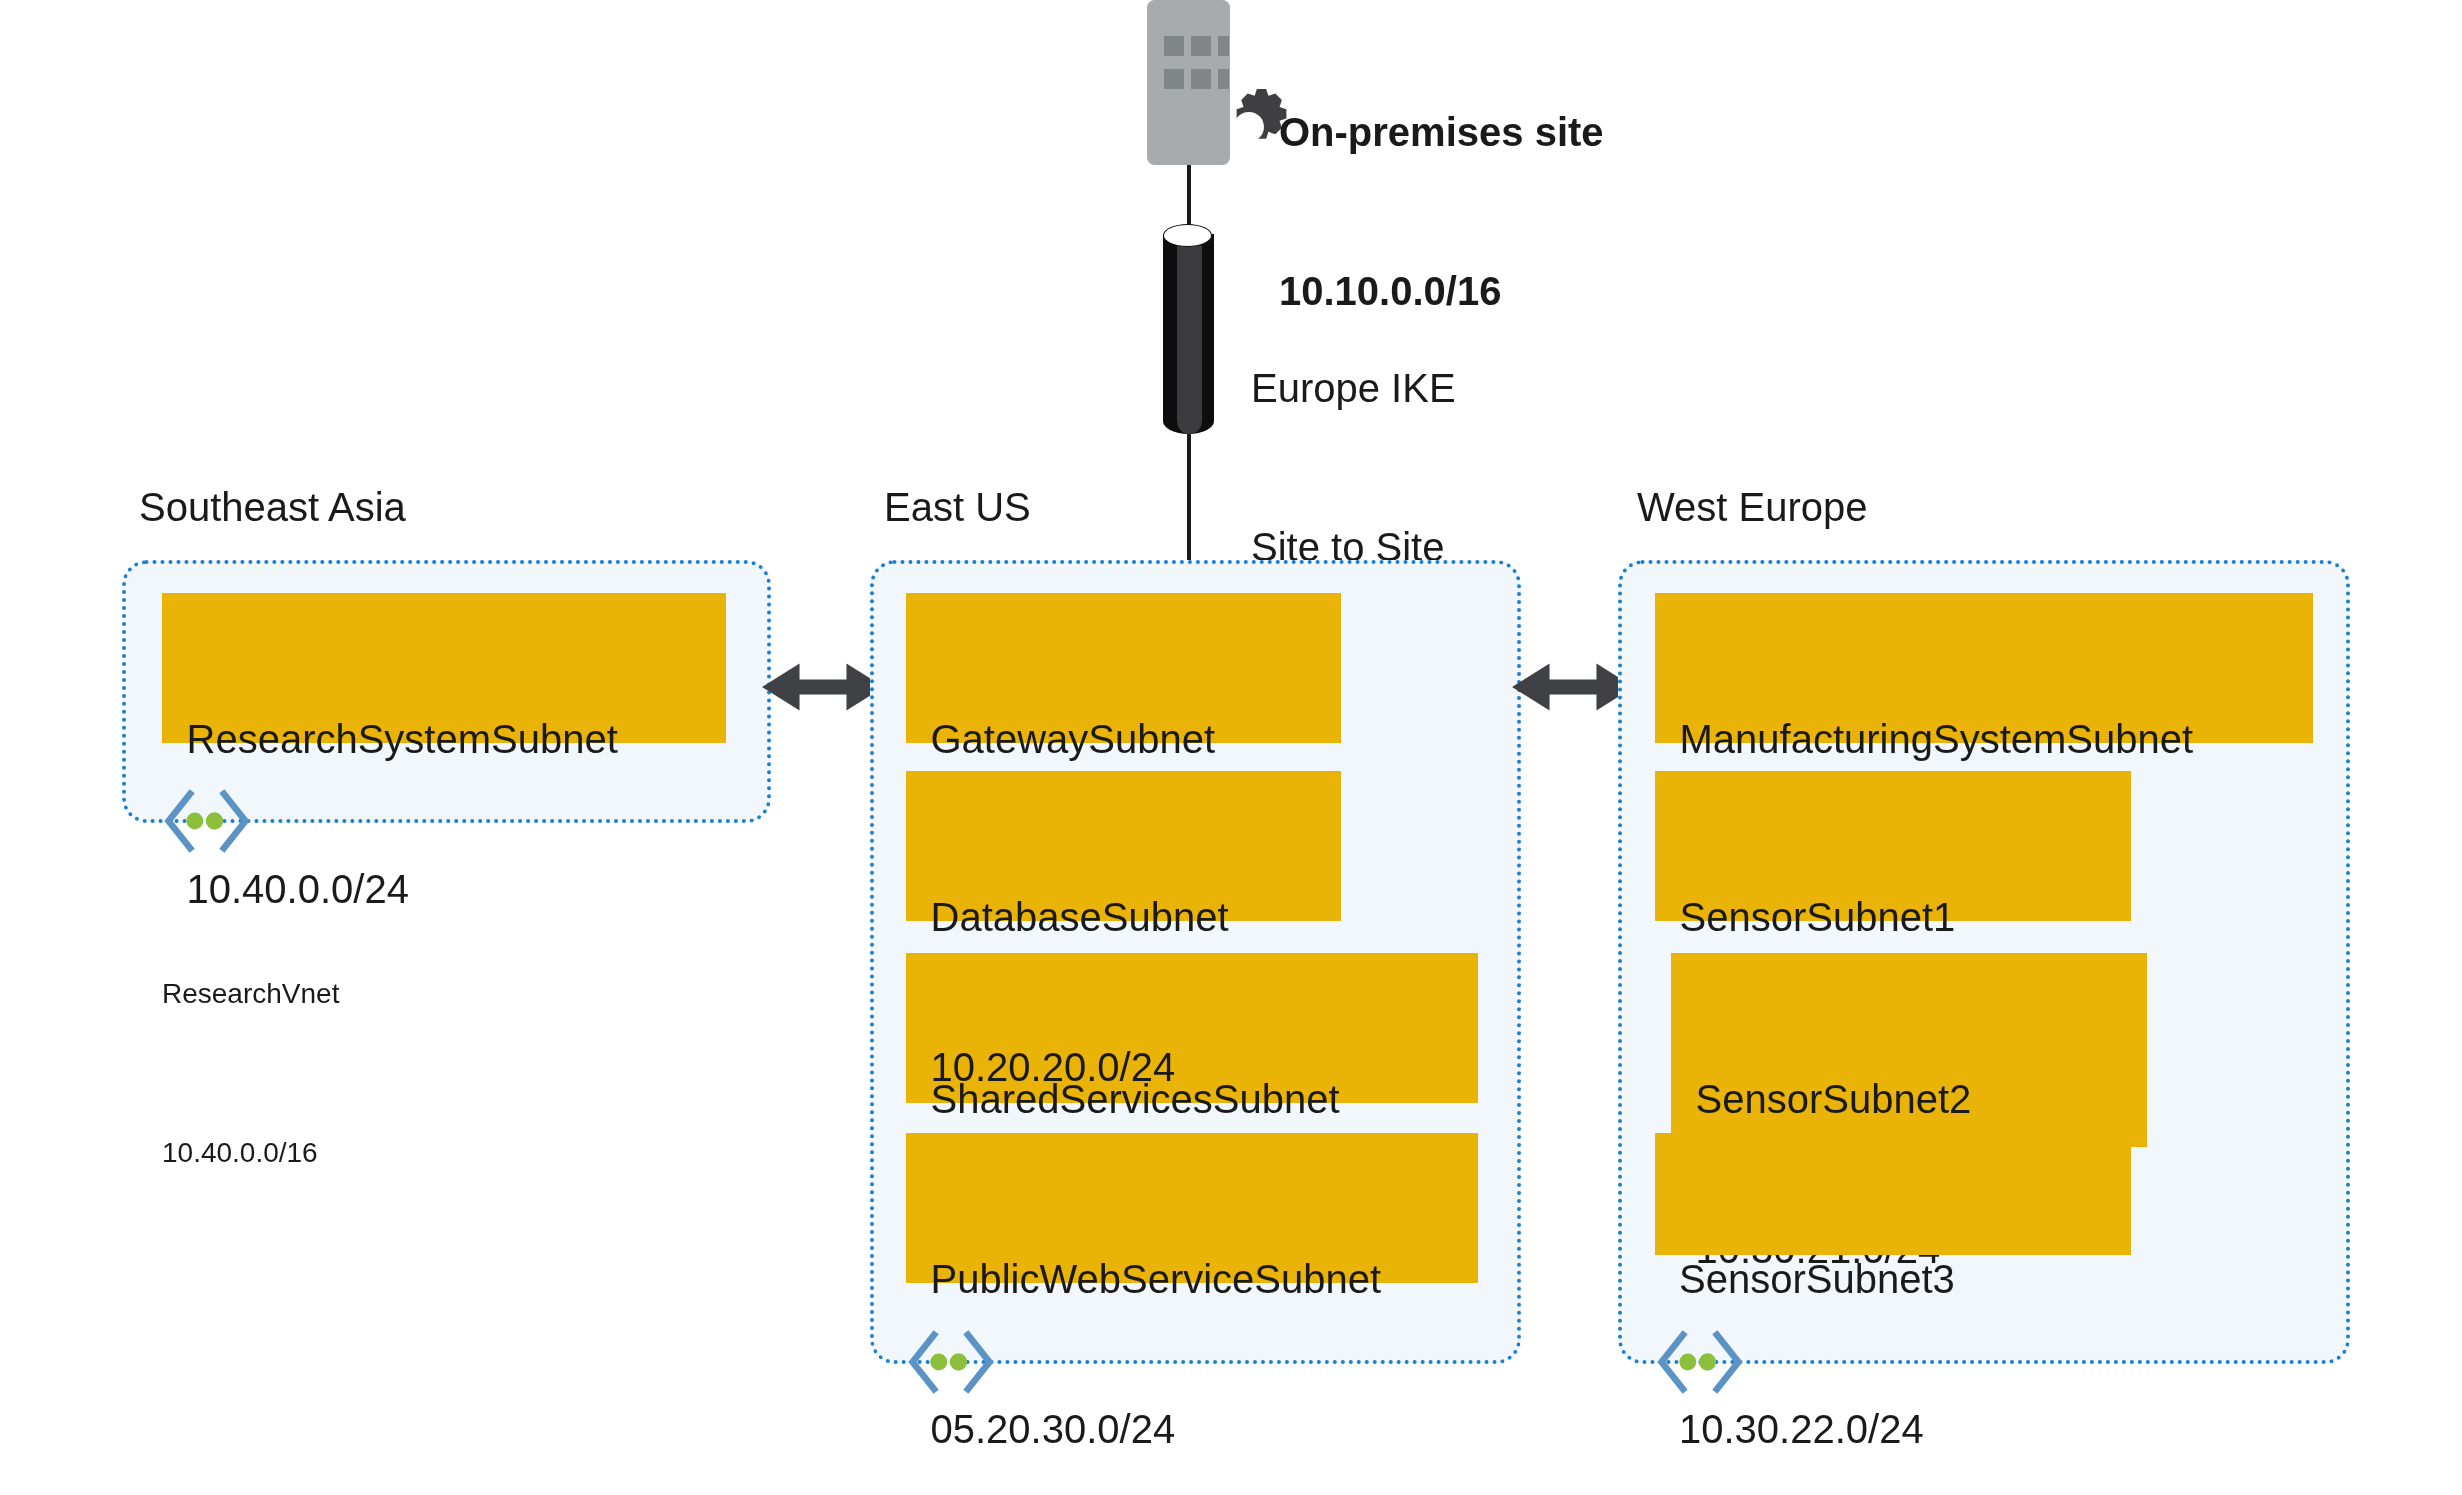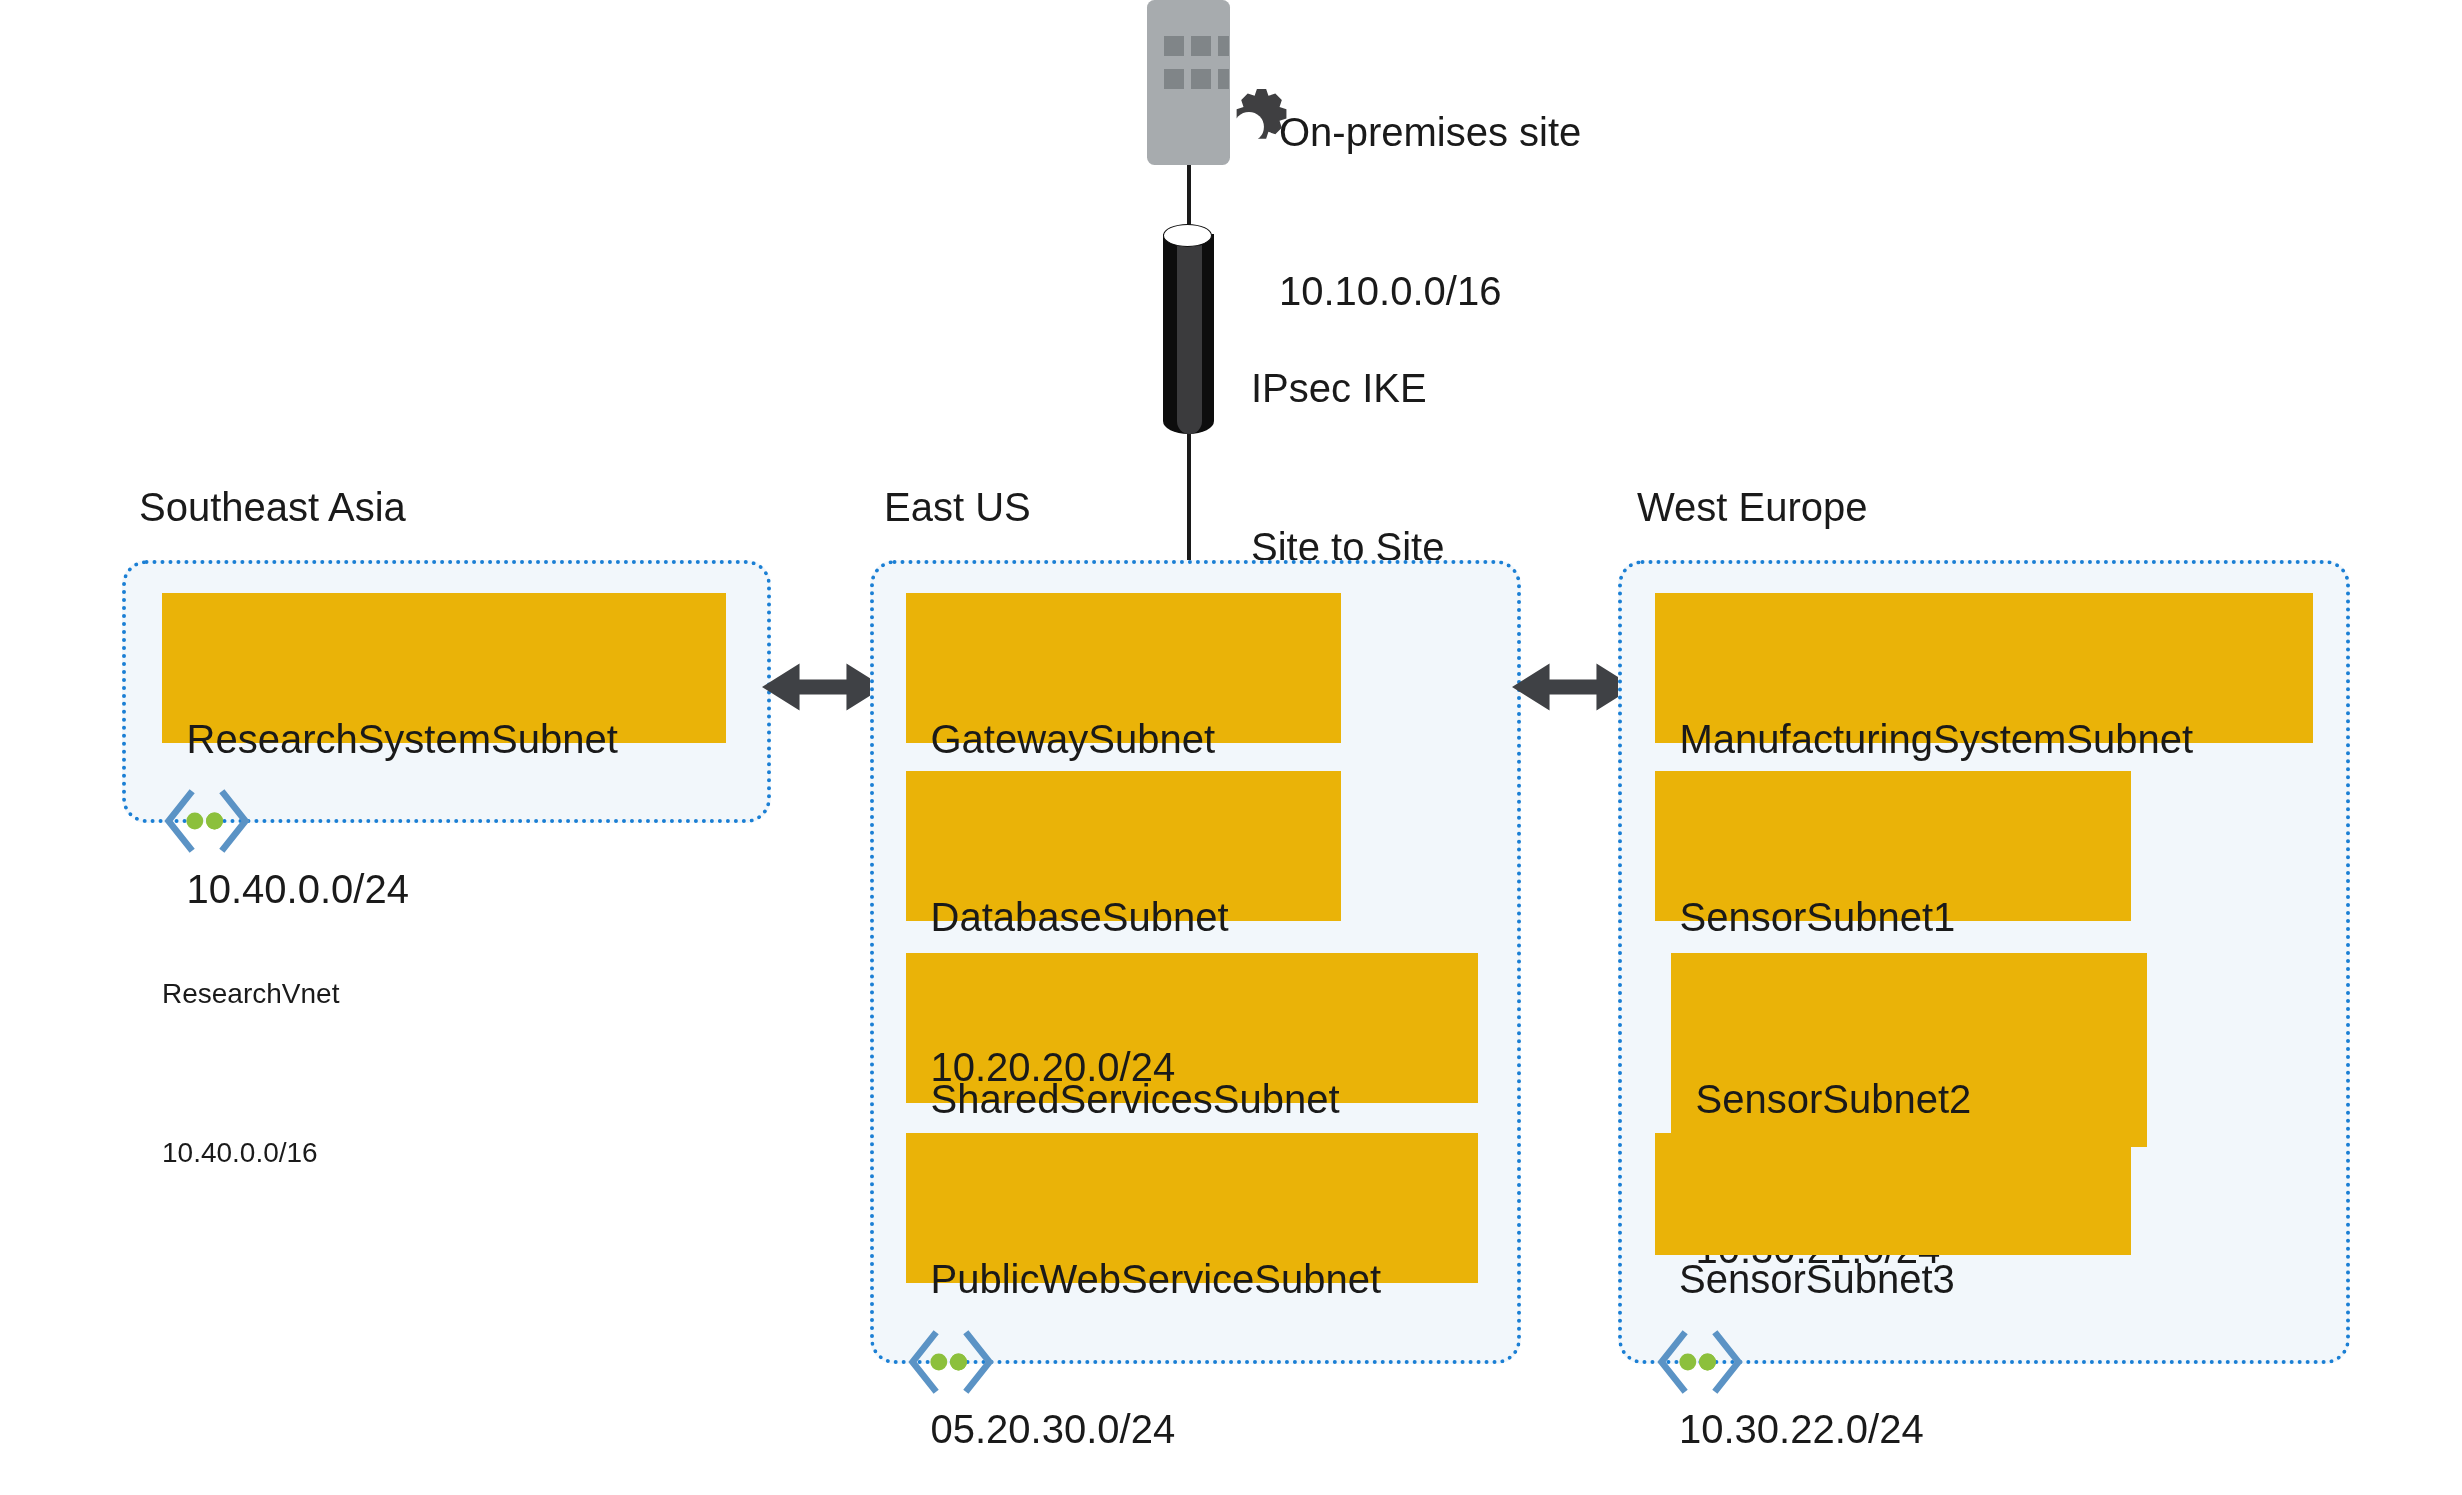--- a/index.html
+++ b/index.html
@@ -46,20 +46,21 @@
 
   
   .onprem-label {
     position: absolute;
     left: 1279px;
     top: 0px;
     font-size: 40px;
     line-height: 53px;
     color: #1a1a1a;
     white-space: pre;
+    font-weight: bold;
   }
 
   
   .vpn-line {
     position: absolute;
     left: 1187px;
     top: 165px;
     width: 3.8px;
     height: 404px;
     background: #1a1a1a;
@@ -177,21 +178,21 @@
     <span class="subnet-line">10.10.0.0/16</span>
   </div>
 
   <div class="vpn-line"></div>
   <div class="tunnel">
     <div class="tunnel-body"></div>
     <div class="tunnel-shade"></div>
     <div class="tunnel-top"></div>
   </div>
   <div class="tunnel-label">
-    <span class="subnet-line">IPsec IKE</span>
+    <span class="subnet-line">Europe IKE</span>
     <span class="subnet-line">Site to Site</span>
     <span class="subnet-line">VPN tunnel</span>
   </div>
 
   <div class="region-label" style="left:139px;top:484px;">Southeast Asia</div>
 
   <div class="vnet-box" style="left:122px;top:560px;width:649px;height:263px;"></div>
 
   <div class="subnet" style="left:162px;top:593px;width:564px;height:150px;">
     <span class="subnet-line">ResearchSystemSubnet</span>

